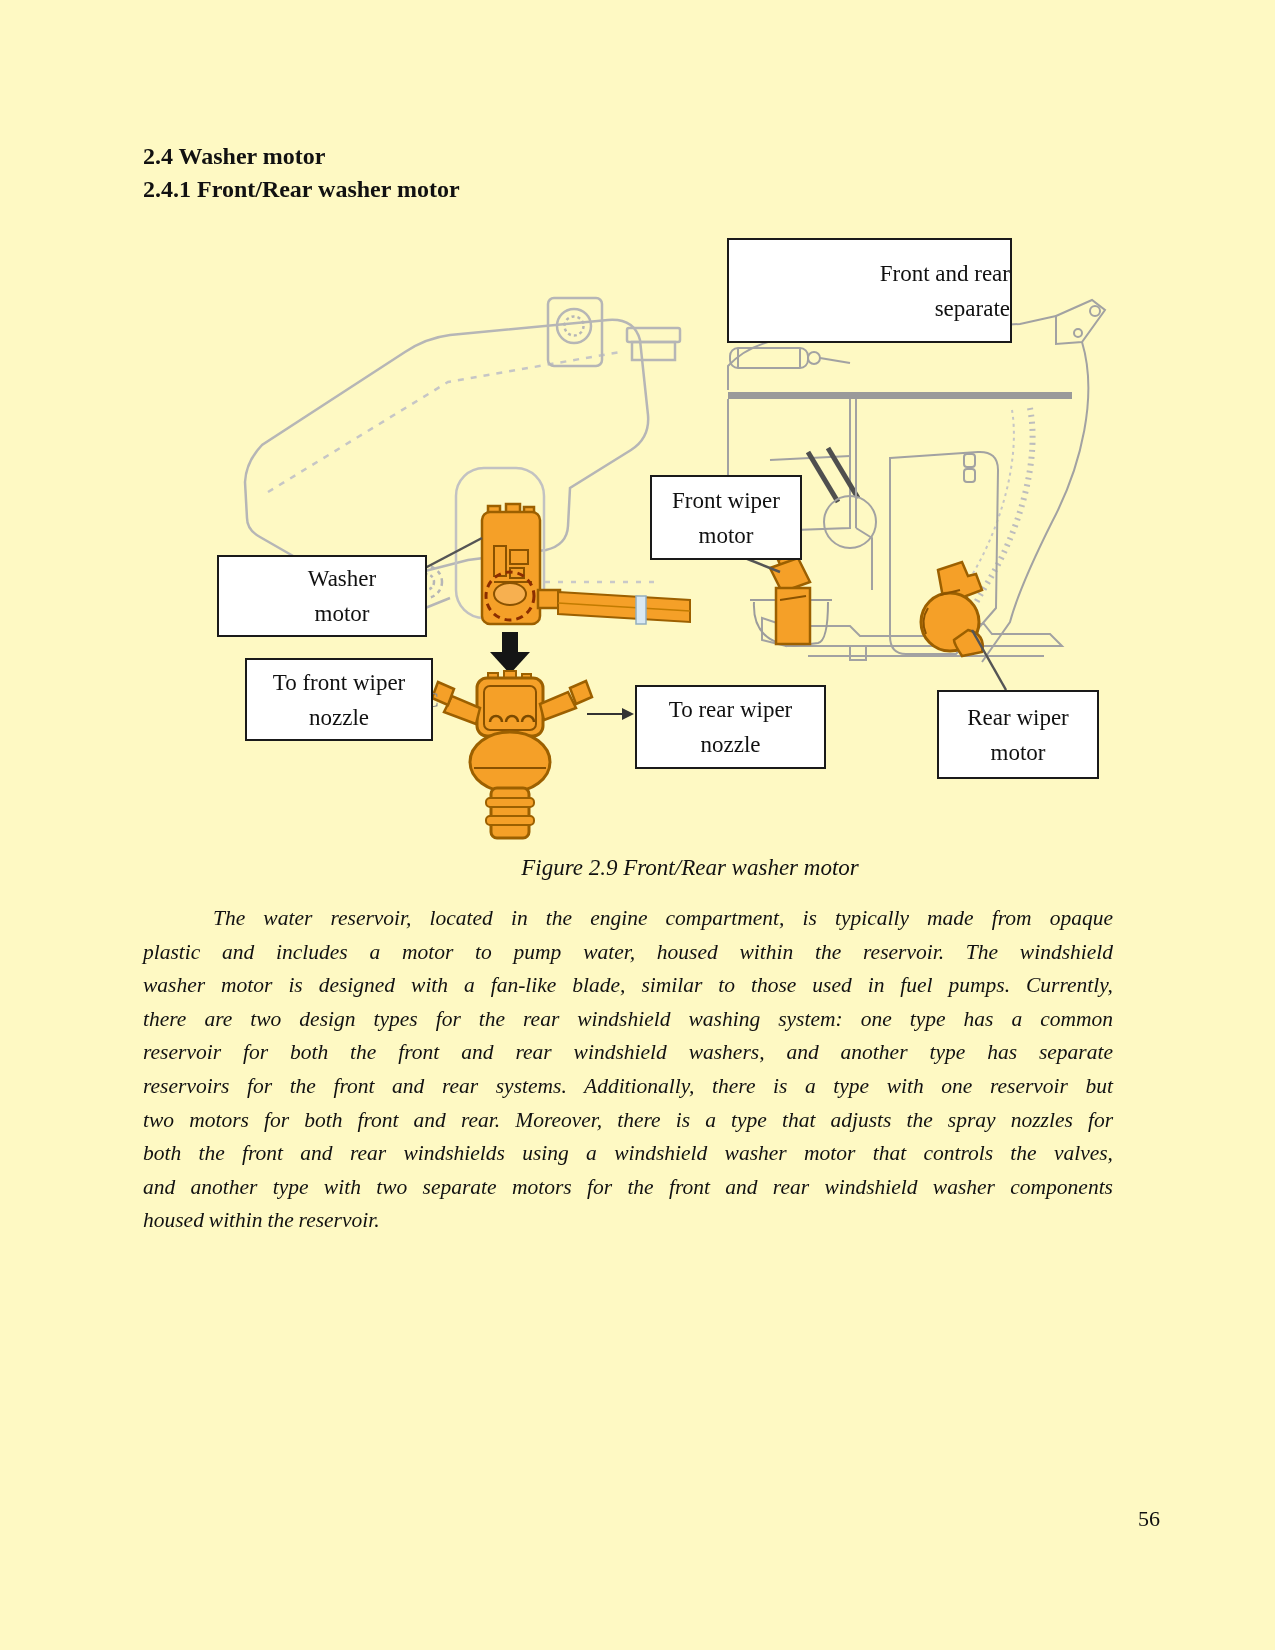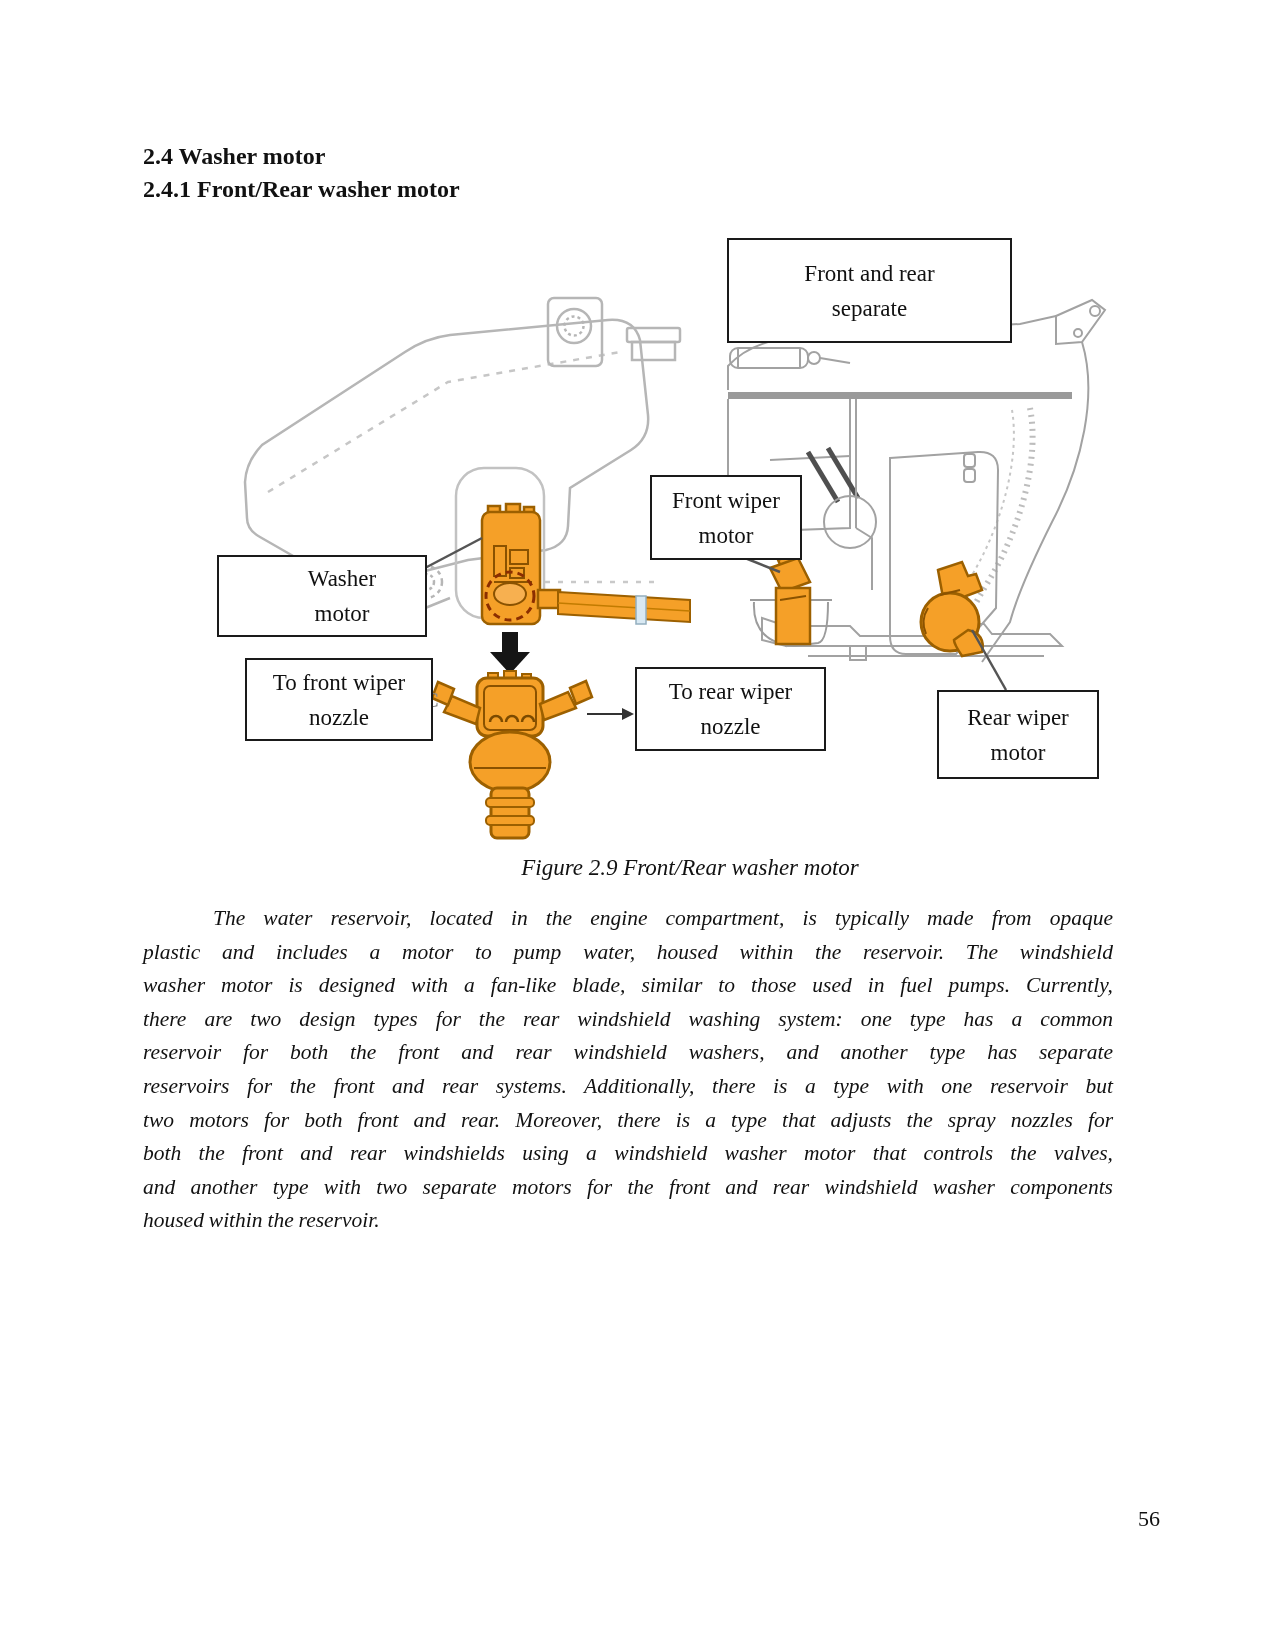--- a/index.html
+++ b/index.html
@@ -1,19 +1,19 @@
 <!DOCTYPE html>
 <html><head>
 <meta charset="utf-8">
 <style>
   html,body{margin:0;padding:0;background:#e8e8e8;}
   .page{
     position:relative;
     width:1275px;height:1650px;
-    background:#ffffff;
+    background:#fef9c3;
     margin:0 auto;
     font-family:"Liberation Serif", serif;
     color:#111;
     overflow:hidden;
   }
   .h1,.h2{
     position:absolute;left:143px;
     font-size:24px;font-weight:bold;line-height:28px;
     margin:0;white-space:nowrap;
   }
@@ -24,25 +24,25 @@
   .lbox{
     position:absolute;
     background:#ffffff;
     border:2.5px solid #1a1a1a;
     display:flex;flex-direction:column;justify-content:center;
     text-align:center;
     font-size:23px;line-height:35px;
     z-index:5;
   }
   .lb1{left:227px;top:237px;width:285px;height:96px;}
-  .lb2{left:727px;top:238px;width:281px;height:101px;}
+  .lb2{left:727px;top:238px;width:281px;height:101px;text-align:right;}
   .lb3{left:650px;top:467px;width:148px;height:81px;margin-top:8px;}
   .lb4{left:217px;top:555px;width:166px;height:78px;padding-left:40px;}
   .lb5{left:245px;top:658px;width:184px;height:79px;}
-  .lb6{left:635px;top:667px;width:187px;height:80px;}
+  .lb6{left:635px;top:685px;width:187px;height:80px;}
   .lb7{left:937px;top:690px;width:158px;height:85px;}
   .cmark{
     position:absolute;left:424px;top:688px;
     font-size:21px;font-weight:bold;color:#8a8a8a;z-index:4;
   }
   .caption{
     position:absolute;left:105px;top:855px;width:1170px;
     text-align:center;font-style:italic;font-size:23px;
   }
   .bodytext{

